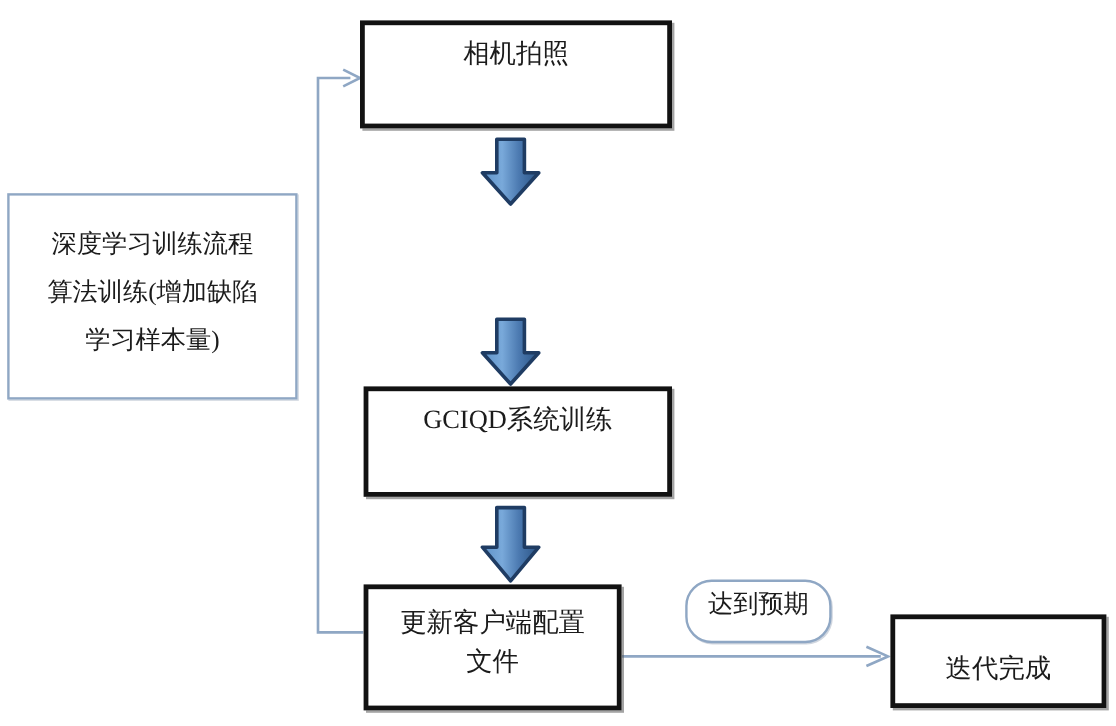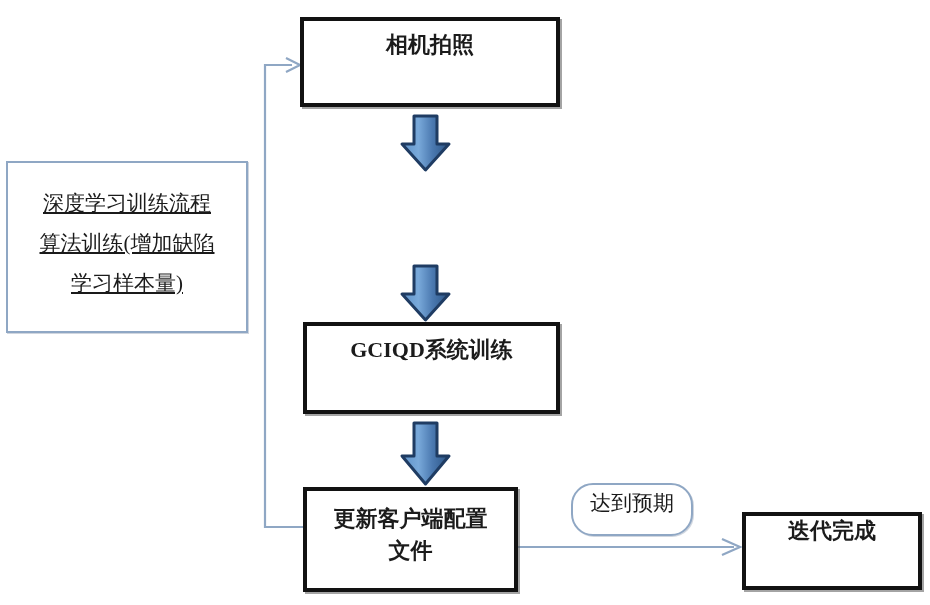--- a/index.html
+++ b/index.html
@@ -33,39 +33,38 @@
     text-align: center;
     white-space: pre-line;
     line-height: 1.32;
     color: #1b1b1b;
   }
 
   
   .node-heavy {
     border: 4px solid #121212;
     box-shadow: 2px 2px 0 0 rgba(90,90,90,0.55);
-    font-weight: bold;
   }
   .node-heavy .node-label {
     padding-top: 9px;
     font-size: 22px;
   }
 
   
   .node-thin {
     border: 2px solid #8fa7c4;
     box-shadow: 1px 1px 0 0 rgba(150,165,185,0.45);
   }
   .node-thin .node-label {
     font-size: 21px;
   }
 
   
   #node-training-note {
-    left: 6px;  top: 161px;  width: 242px;  height: 172px; text-decoration: underline;
+    left: 6px;  top: 161px;  width: 242px;  height: 172px;
   }
   #node-training-note .node-label {
     padding-top: 21px;
     font-size: 21px;
     line-height: 1.9;
   }
 
   #node-camera-capture  { left: 300px; top: 17px;  width: 260px; height: 90px; }
   #node-mark-defects    { left: 303px; top: 172px; width: 257px; height: 85px; }
   #node-system-training { left: 303px; top: 322px; width: 257px; height: 92px; }
@@ -77,21 +76,21 @@
   }
 
   #node-expectation-met {
     left: 571px; top: 483px; width: 122px; height: 53px; border-radius: 22px;
   }
   #node-expectation-met .node-label {
     padding-top: 5px;
   }
 
   #node-iteration-done  { left: 742px; top: 512px; width: 180px; height: 78px; }
-  #node-iteration-done .node-label { padding-top: 0; }
+  #node-iteration-done .node-label { padding-top: 26px; }
 
   
   #connectors {
     position: absolute;
     left: 0; top: 0;
     width: 930px;
     height: 605px;
     pointer-events: none;
   }
 </style>

